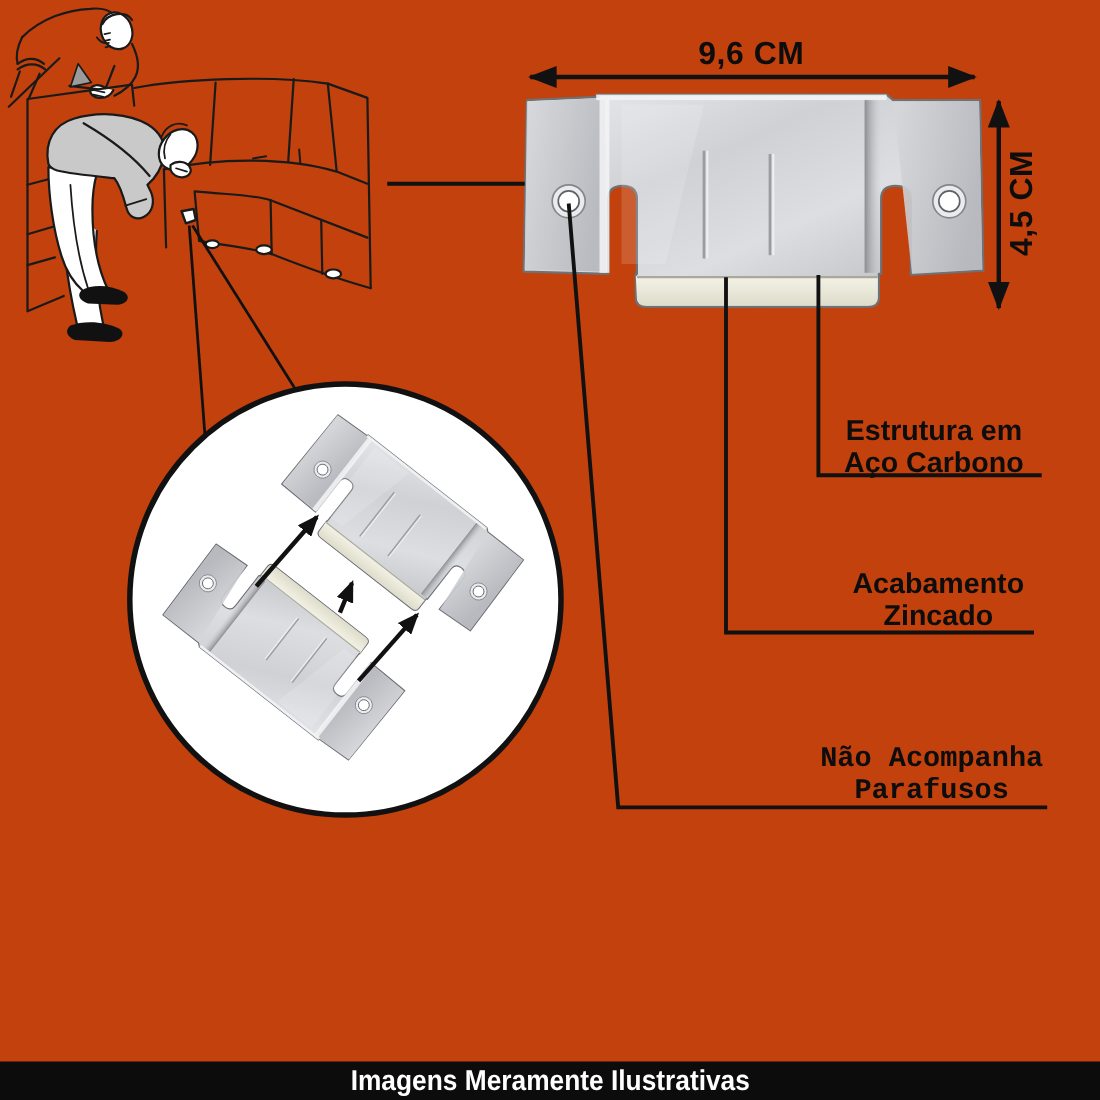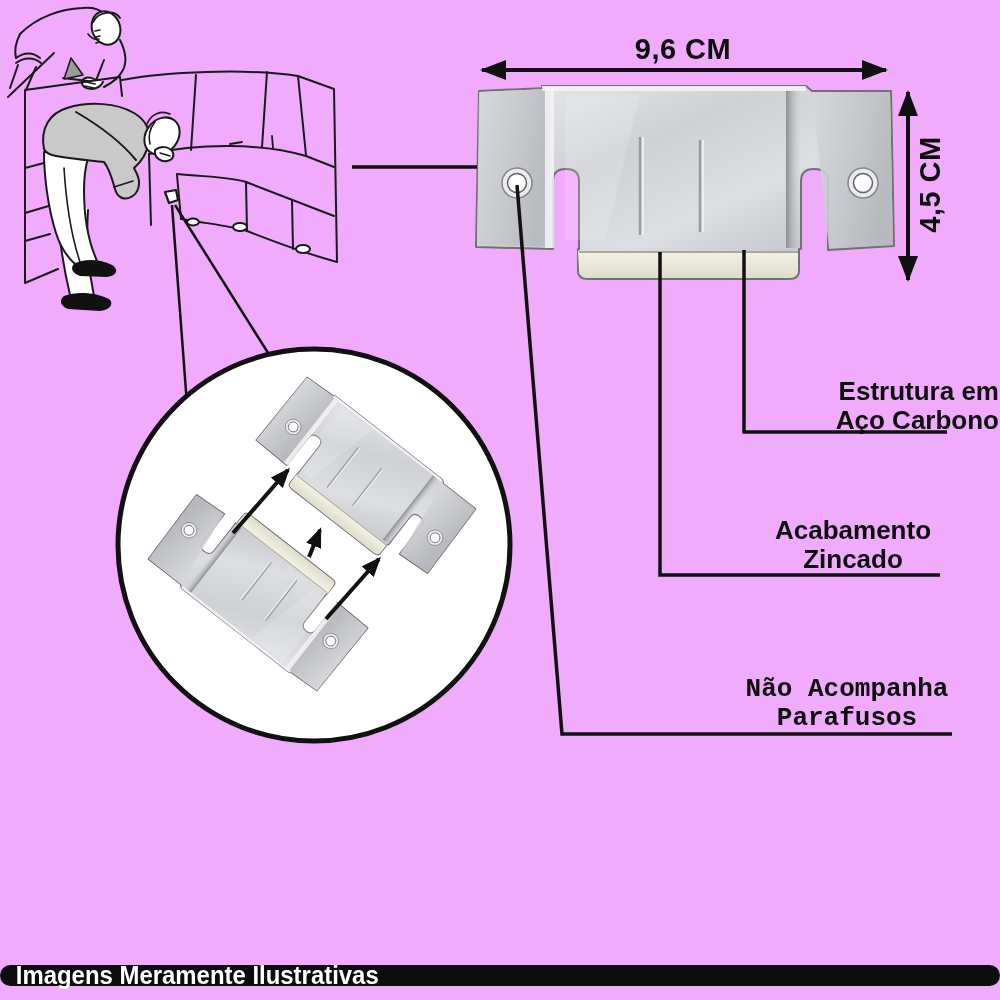--- a/index.html
+++ b/index.html
@@ -1,32 +1,32 @@
 <!DOCTYPE html>
 <html><head>
 <meta charset="utf-8">
 <style>
   html,body{margin:0;padding:0;background:#ffffff;}
   #stage{
-    position:relative;width:1000px;height:1000px;background:#f0abfc;overflow:hidden;
+    position:relative;width:1000px;height:1000px;background:#c2410c;overflow:hidden;
     font-family:"Liberation Sans", sans-serif;color:#0d0d0d;
   }
   #art{position:absolute;left:0;top:0;width:1000px;height:1000px;}
   .lbl{position:absolute;font-weight:bold;color:#0d0d0d;text-align:center;white-space:pre-line;}
   .lbl-dim{font-size:29px;letter-spacing:0.5px;}
   .lbl-width{left:583px;top:33px;width:200px;}
   .lbl-height{left:830px;top:168px;width:200px;transform:rotate(-90deg);}
   .lbl-thickness{left:312px;top:119px;width:200px;font-size:19px;line-height:22px;}
   .lbl-callout{width:300px;font-size:26px;line-height:29px;}
-  .lbl-material{left:699px;top:377px;text-align:right;}
+  .lbl-material{left:699px;top:377px;}
   .lbl-finish{left:703px;top:516px;}
   .lbl-screws{left:697px;top:675px;font-family:Liberation Mono, monospace;}
   #footer-bar{
-    position:absolute;left:0;top:965px;width:1000px;height:21px;background:#0c0c0c;
-    display:flex;align-items:center;border-radius:11px;
+    position:absolute;left:0;top:965px;width:1000px;height:35px;background:#0c0c0c;
+    display:flex;align-items:center;justify-content:center;
   }
   #footer-bar span{
     color:#ffffff;font-weight:bold;font-size:26px;transform:scaleX(0.92);
     white-space:nowrap;letter-spacing:0px;
   }
 </style>
 </head>
 <body>
 
 <div id="stage">

